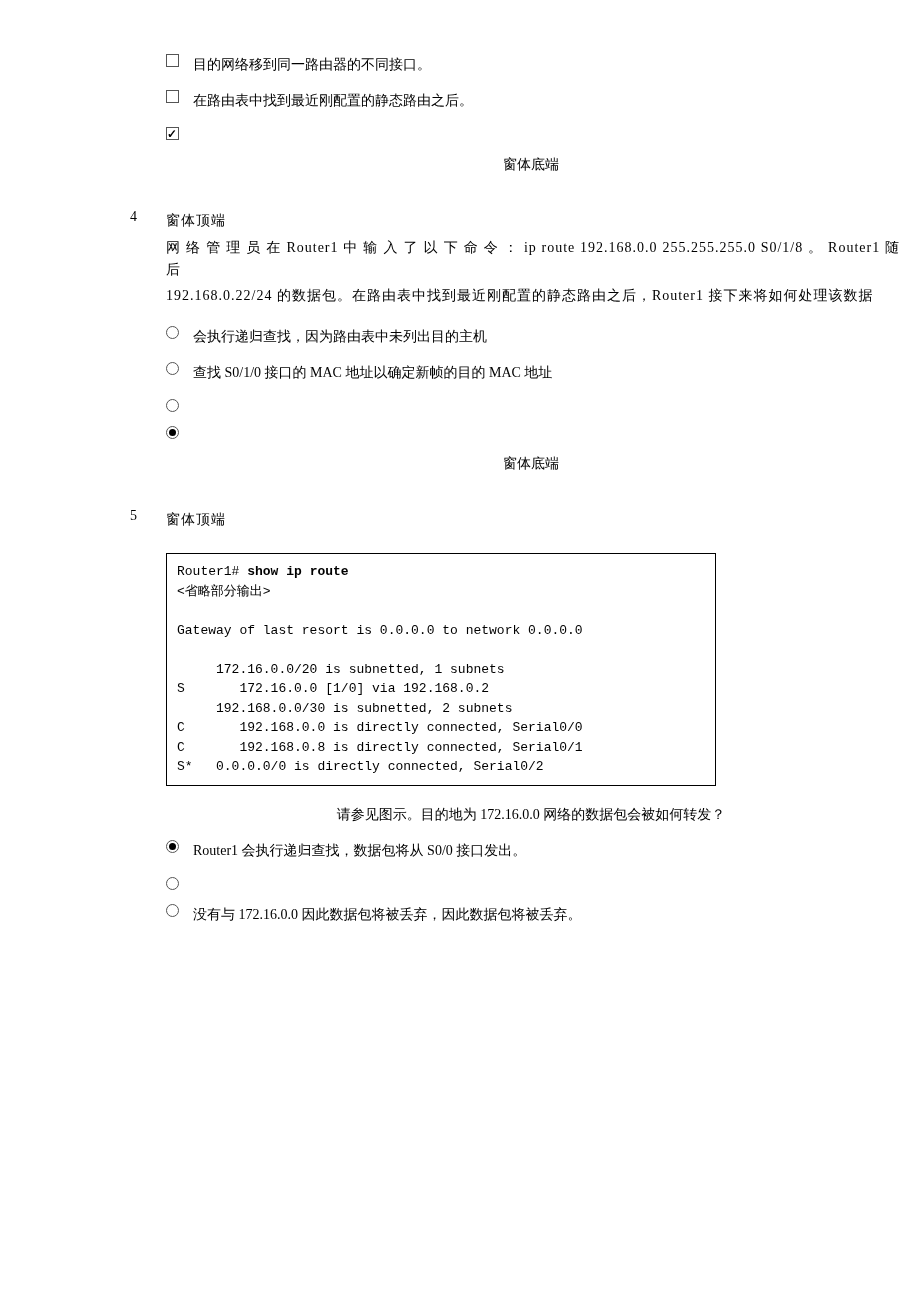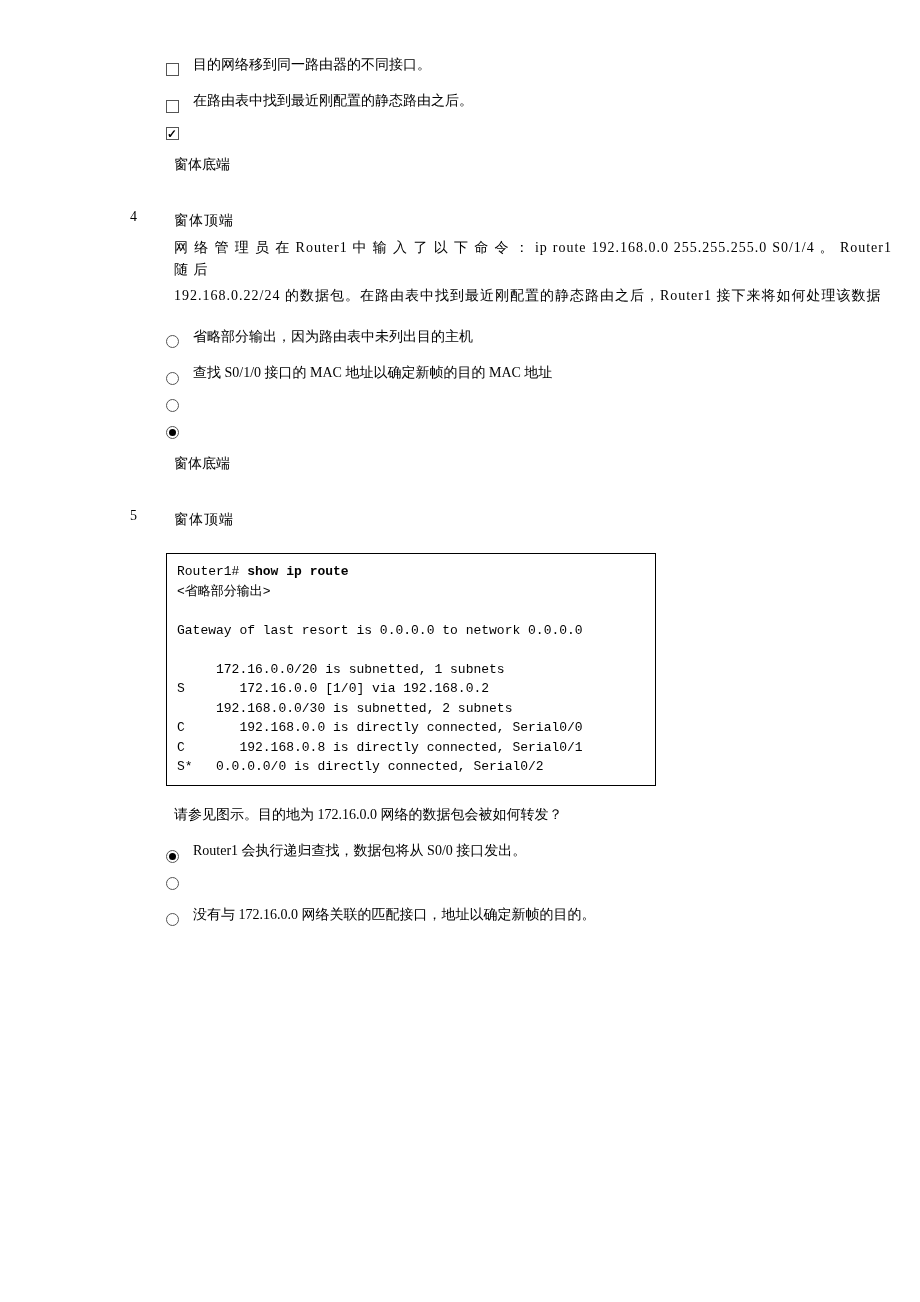--- a/index.html
+++ b/index.html
@@ -9,21 +9,21 @@
       color: #000;
       background: #fff;
       margin: 0;
       padding: 40px 20px 40px 130px;
       width: 920px;
       box-sizing: border-box;
     }
     .option-row {
       margin: 14px 0 14px 36px;
       display: flex;
-      align-items: flex-end;
+      align-items: flex-start;
     }
     .checkbox-icon, .radio-icon {
       display: inline-block;
       width: 13px;
       height: 13px;
       margin-right: 14px;
       flex-shrink: 0;
       position: relative;
       box-sizing: border-box;
     }
@@ -48,43 +48,44 @@
       content: "";
       position: absolute;
       top: 2px;
       left: 2px;
       width: 7px;
       height: 7px;
       background: #000;
       border-radius: 50%;
     }
     .section-text {
-      margin: 8px 0 8px 44px;
+      margin: 8px 0 8px 32px;
+      text-align: center;
     }
     .q-row {
       display: flex;
       margin-top: 30px;
     }
     .q-num {
       width: 36px;
       flex-shrink: 0;
     }
     .q-body {
       flex: 1;
     }
     .para {
-      margin: 4px 8px;
+      margin: 4px 0;
       text-align: justify;
       letter-spacing: 1px;
     }
     .code-box {
       border: 1px solid #000;
       padding: 8px 10px;
       margin: 18px 0 18px 36px;
-      width: 490px;
+      width: 550px;
       font-family: "Courier New", monospace;
       font-size: 13px;
       line-height: 1.5;
       white-space: pre;
       box-sizing: border-box;
     }
     .code-bold {
       font-weight: bold;
     }
   </style>
@@ -103,28 +104,28 @@
   <div class="option-row">
     <span class="checkbox-icon checked"></span>
   </div>
   <div class="section-text">窗体底端</div>
 </div>
 
 <div class="q-row">
   <div class="q-num">4</div>
   <div class="q-body">
     <div class="para">窗体顶端</div>
-    <div class="para">网 络 管 理 员 在  Router1  中 输 入 了 以 下 命 令 ： ip route 192.168.0.0 255.255.255.0 S0/1/4 。 Router1  随 后</div>
+    <div class="para">网 络 管 理 员 在  Router1  中 输 入 了 以 下 命 令 ： ip route 192.168.0.0 255.255.255.0 S0/1/8 。 Router1  随 后</div>
     <div class="para">192.168.0.22/24 的数据包。在路由表中找到最近刚配置的静态路由之后，Router1 接下来将如何处理该数据</div>
   </div>
 </div>
 <div>
   <div class="option-row">
     <span class="radio-icon"></span>
-    <span>省略部分输出，因为路由表中未列出目的主机</span>
+    <span>会执行递归查找，因为路由表中未列出目的主机</span>
   </div>
   <div class="option-row">
     <span class="radio-icon"></span>
     <span>查找 S0/1/0 接口的 MAC 地址以确定新帧的目的 MAC 地址</span>
   </div>
   <div class="option-row">
     <span class="radio-icon"></span>
   </div>
   <div class="option-row">
     <span class="radio-icon checked"></span>
@@ -156,15 +157,15 @@
 <div>
   <div class="option-row">
     <span class="radio-icon checked"></span>
     <span>Router1 会执行递归查找，数据包将从 S0/0 接口发出。</span>
   </div>
   <div class="option-row">
     <span class="radio-icon"></span>
   </div>
   <div class="option-row">
     <span class="radio-icon"></span>
-    <span>没有与 172.16.0.0 网络关联的匹配接口，地址以确定新帧的目的。</span>
+    <span>没有与 172.16.0.0 因此数据包将被丢弃，因此数据包将被丢弃。</span>
   </div>
 </div>
 
 </body></html>

